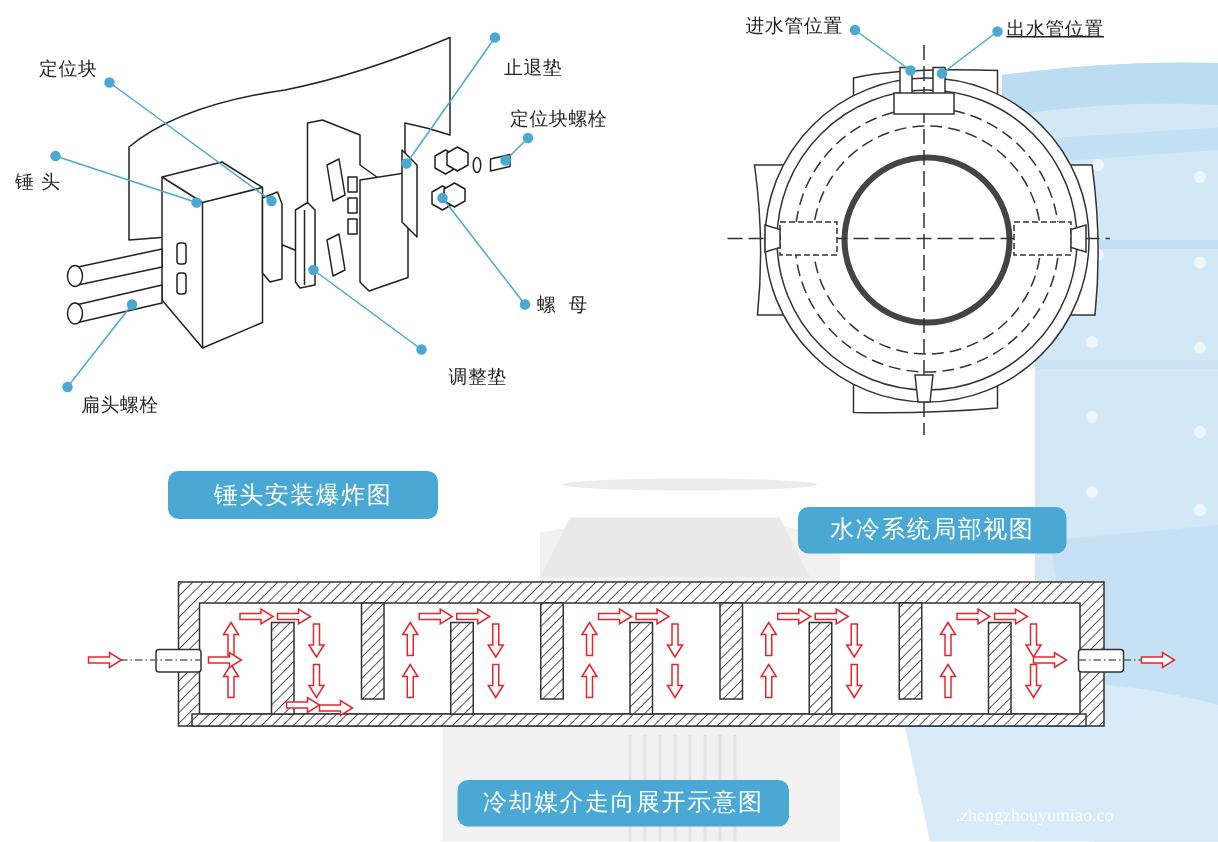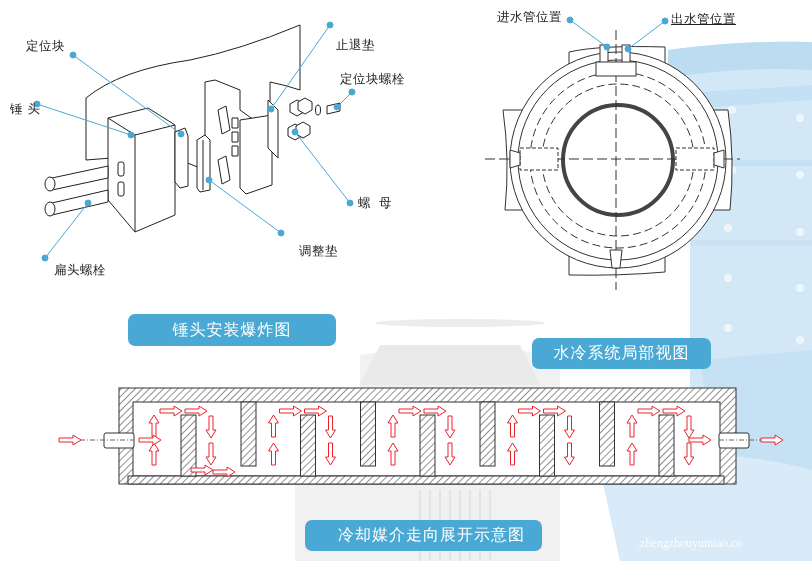--- a/index.html
+++ b/index.html
@@ -125,28 +125,28 @@
     <line x1="350" y1="203" x2="295" y2="132"></line>
       <circle cx="350" cy="203" r="3"></circle>
       <circle cx="295" cy="132" r="3"></circle>
     <line x1="281" y1="233" x2="209" y2="180"></line>
       <circle cx="281" cy="233" r="3"></circle>
       <circle cx="209" cy="180" r="3"></circle>
   </g>
 </svg>
 
 <div class="label" style="left:26px;top:38px;">定位块</div>
-<div class="label" style="left:10px;top:101px;">锤  头</div>
+<div class="label" style="left:10px;top:113px;">锤  头</div>
 <div class="label" style="left:54px;top:262px;">扁头螺栓</div>
 <div class="label" style="left:336px;top:13px;margin-top:24px;">止退垫</div>
 <div class="label" style="left:340px;top:71px;">定位块螺栓</div>
 <div class="label" style="left:358px;top:195px;font-family:Liberation Mono, monospace;">螺  母</div>
 <div class="label" style="left:287px;top:243px;margin-left:12px;">调整垫</div>
 
-<div class="badge" style="left:128px;top:314px;width:208px;height:32px;">锤头安装爆炸图</div>
+<div class="badge" style="left:112px;top:314px;width:180px;height:32px;">锤头安装爆炸图</div>
 
 <svg width="812" height="561" viewBox="0 0 812 561">
   <g fill="none" stroke="#333" stroke-width="1">
 
     <path d="M569 52 Q600 45 665 47 L665 75 L569 75 Z" fill="#fff"></path>
     <path d="M569 245 L665 245 L665 272 Q620 276 569 275 Z" fill="#fff"></path>
 
     <path d="M503 110 L545 110 L545 210 L505 210 Q510 160 503 110 Z" fill="#fff"></path>
     <path d="M690 110 L728 110 Q735 160 730 210 L690 210 Z" fill="#fff"></path>
 
@@ -248,15 +248,15 @@
       <polygon points="687,443 687,457 684,457 689,465 694,457 691,457 691,443" fill="#fff" stroke="#e8242b" stroke-width="1"></polygon>
       <polygon points="59,438 73,438 73,435 81,440 73,445 73,442 59,442" fill="#fff" stroke="#e8242b" stroke-width="1"></polygon>
       <polygon points="139,438 153,438 153,435 161,440 153,445 153,442 139,442" fill="#fff" stroke="#e8242b" stroke-width="1"></polygon>
       <polygon points="191,468 205,468 205,465 213,470 205,475 205,472 191,472" fill="#fff" stroke="#e8242b" stroke-width="1"></polygon>
       <polygon points="213,470 227,470 227,467 235,472 227,477 227,474 213,474" fill="#fff" stroke="#e8242b" stroke-width="1"></polygon>
       <polygon points="689,438 703,438 703,435 711,440 703,445 703,442 689,442" fill="#fff" stroke="#e8242b" stroke-width="1"></polygon>
       <polygon points="761,438 775,438 775,435 783,440 775,445 775,442 761,442" fill="#fff" stroke="#e8242b" stroke-width="1"></polygon>
     </g>
 </svg>
 
-<div class="badge" style="left:305px;top:520px;width:221px;height:31px;padding-left:16px;">冷却媒介走向展开示意图</div>
+<div class="badge" style="left:305px;top:520px;width:221px;height:31px;">冷却媒介走向展开示意图</div>
 
 <div class="watermark">.zhengzhouyumiao.co</div>
 
 </body></html>

